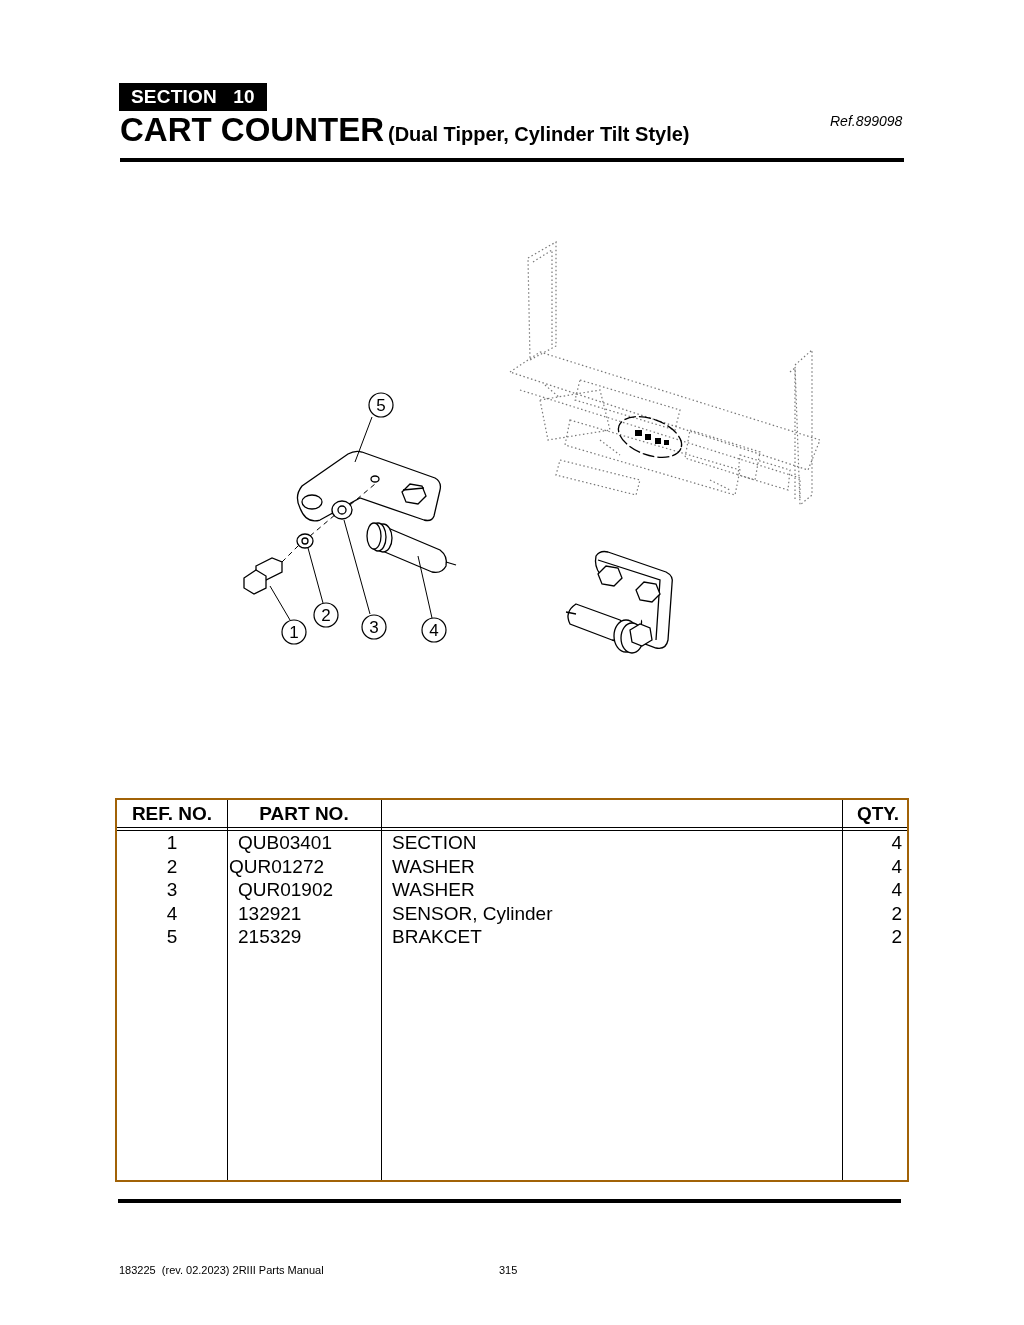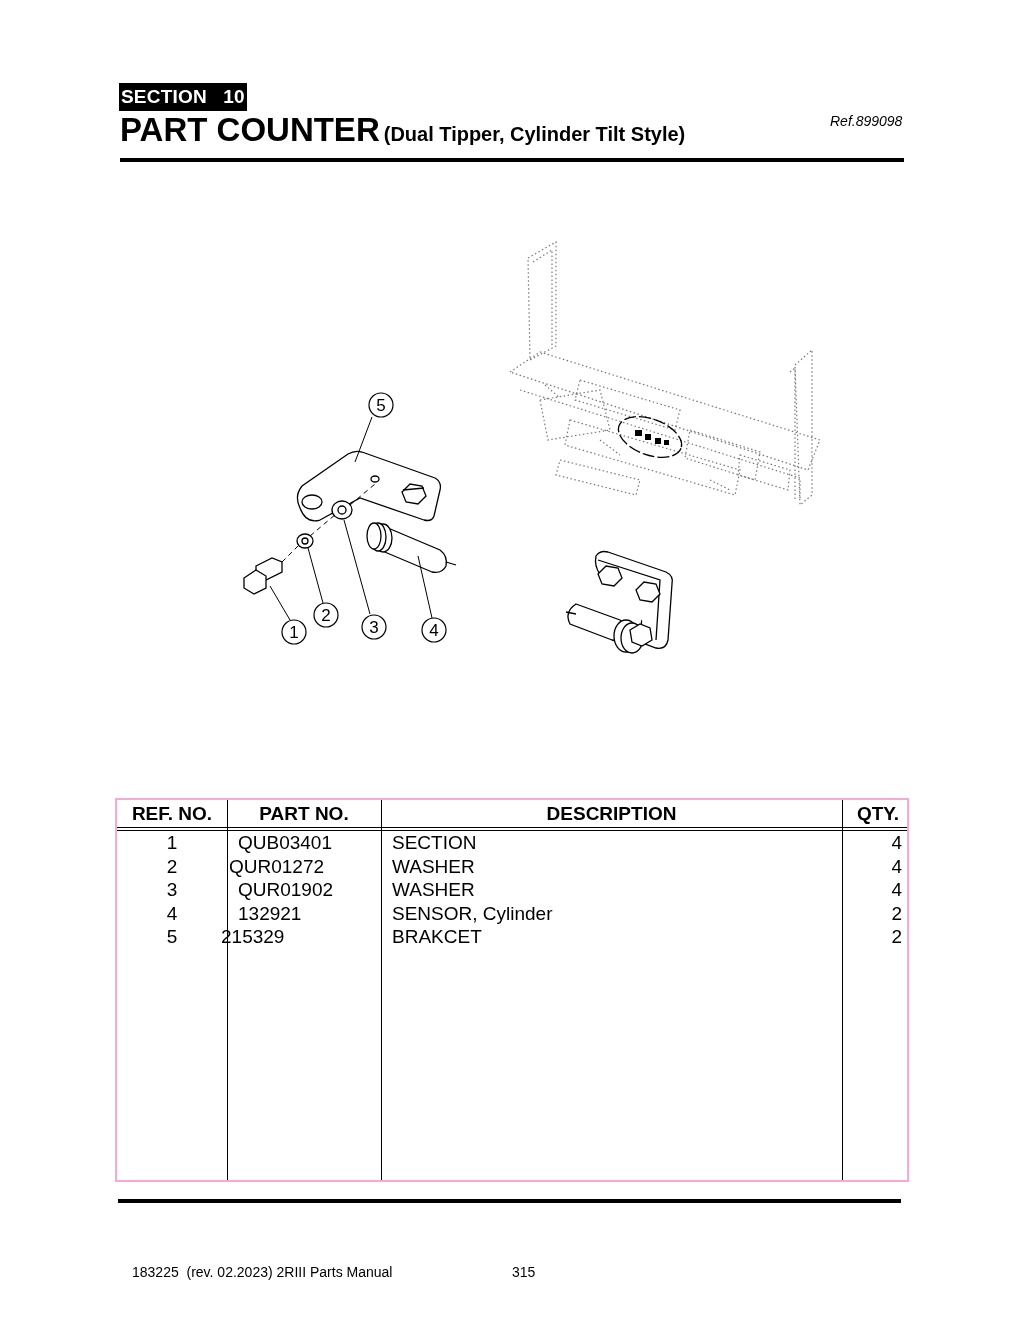--- a/index.html
+++ b/index.html
@@ -1,37 +1,37 @@
 <!DOCTYPE html>
 <html><head>
 <meta charset="utf-8">
 <style>
   html, body { margin: 0; padding: 0; background: #ffffff; }
   body { width: 1024px; height: 1325px; position: relative; overflow: hidden; font-family: "Liberation Sans", sans-serif; color: #000; }
-  .section-badge { position: absolute; left: 119px; top: 83px; height: 28px; padding: 0 2px; background: #000; color: #fff; font-weight: bold; font-size: 19px; line-height: 28px; letter-spacing: 0.2px; }
+  .section-badge { position: absolute; left: 119px; top: 83px; height: 28px; padding: 0 12px; background: #000; color: #fff; font-weight: bold; font-size: 19px; line-height: 28px; letter-spacing: 0.2px; }
   .section-badge span { white-space: pre; }
   .title { position: absolute; left: 120px; top: 112px; font-weight: bold; font-size: 33px; line-height: 36px; white-space: nowrap; }
   .title .sub { font-size: 20px; font-weight: bold; margin-left: 4px; }
   .ref { position: absolute; left: 830px; top: 113px; font-size: 14px; font-style: italic; }
   .rule-top { position: absolute; left: 120px; top: 158px; width: 784px; height: 4px; background: #000; }
   .figure { position: absolute; left: 0; top: 0; width: 1024px; height: 800px; }
-  .table { position: absolute; left: 115px; top: 798px; width: 790px; height: 380px; border: 2px solid #f9a8d4; box-sizing: content-box; }
+  .table { position: absolute; left: 115px; top: 798px; width: 790px; height: 380px; border: 2px solid #a16207; box-sizing: content-box; }
   .col { position: absolute; top: 0; bottom: 0; border-left: 1.5px solid #000; }
   .hdr-line { position: absolute; left: 0; right: 0; top: 27px; height: 4px; border-top: 1.5px solid #000; border-bottom: 1.5px solid #000; box-sizing: border-box; }
   .th { position: absolute; top: 2px; font-weight: bold; font-size: 19px; line-height: 24px; text-align: center; }
   .row { position: absolute; left: 0; right: 0; height: 23.5px; font-size: 19px; line-height: 23px; }
   .cell { position: absolute; top: 0; white-space: nowrap; }
   .rule-bottom { position: absolute; left: 118px; top: 1199px; width: 783px; height: 4px; background: #000; }
-  .footer { position: absolute; top: 1264px; font-size: 14px; white-space: pre; margin-left: 13px; }
+  .footer { position: absolute; top: 1264px; font-size: 11px; white-space: pre; }
 </style>
 </head>
 <body>
 
 <div class="section-badge"><span>SECTION   10</span></div>
-<div class="title"><span>PART COUNTER</span><span class="sub">(Dual Tipper, Cylinder Tilt Style)</span></div>
+<div class="title"><span>CART COUNTER</span><span class="sub">(Dual Tipper, Cylinder Tilt Style)</span></div>
 <div class="ref">Ref.899098</div>
 <div class="rule-top"></div>
 
 <svg class="figure" viewBox="0 0 1024 800" xmlns="http://www.w3.org/2000/svg">
 
   <g fill="none" stroke="#777" stroke-width="1.2" stroke-dasharray="1.5 2.5">
     <path d="M528 258 L556 242 L556 346 L530 360 Z"></path>
     <path d="M533 262 L552 250 L552 345"></path>
     <path d="M510 372 L540 352 L820 440 L808 470 Z"></path>
     <path d="M520 390 L800 478 L800 500"></path>
@@ -129,21 +129,20 @@
 </svg>
 
 <div class="table">
   <div class="col" style="left:110px"></div>
   <div class="col" style="left:264px"></div>
   <div class="col" style="left:725px"></div>
   <div class="hdr-line"></div>
 
   <div class="th" style="left:0;width:110px">REF. NO.</div>
   <div class="th" style="left:110px;width:154px">PART NO.</div>
-  <div class="th" style="left:264px;width:461px">DESCRIPTION</div>
   <div class="th" style="left:725px;width:72px">QTY.</div>
 
   <div class="row" style="top:31px">
     <span class="cell" style="left:0;width:110px;text-align:center">1</span>
     <span class="cell" style="left:121px">QUB03401</span>
     <span class="cell" style="left:275px">SECTION</span>
     <span class="cell" style="left:725px;width:60px;text-align:right">4</span>
   </div>
   <div class="row" style="top:54.5px">
     <span class="cell" style="left:0;width:110px;text-align:center">2</span>
@@ -158,21 +157,21 @@
     <span class="cell" style="left:725px;width:60px;text-align:right">4</span>
   </div>
   <div class="row" style="top:101.5px">
     <span class="cell" style="left:0;width:110px;text-align:center">4</span>
     <span class="cell" style="left:121px">132921</span>
     <span class="cell" style="left:275px">SENSOR, Cylinder</span>
     <span class="cell" style="left:725px;width:60px;text-align:right">2</span>
   </div>
   <div class="row" style="top:125px">
     <span class="cell" style="left:0;width:110px;text-align:center">5</span>
-    <span class="cell" style="left:104px">215329</span>
+    <span class="cell" style="left:121px">215329</span>
     <span class="cell" style="left:275px">BRAKCET</span>
     <span class="cell" style="left:725px;width:60px;text-align:right">2</span>
   </div>
 </div>
 
 <div class="rule-bottom"></div>
 <div class="footer" style="left:119px">183225  (rev. 02.2023) 2RIII Parts Manual</div>
 <div class="footer" style="left:499px">315</div>
 
 </body></html>

